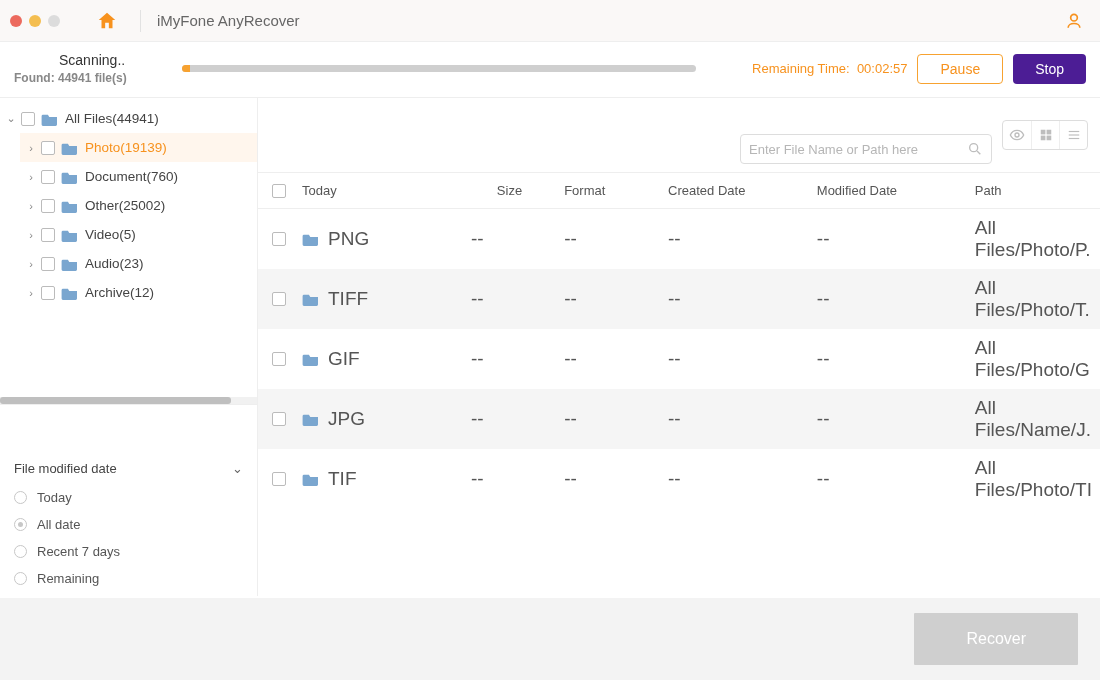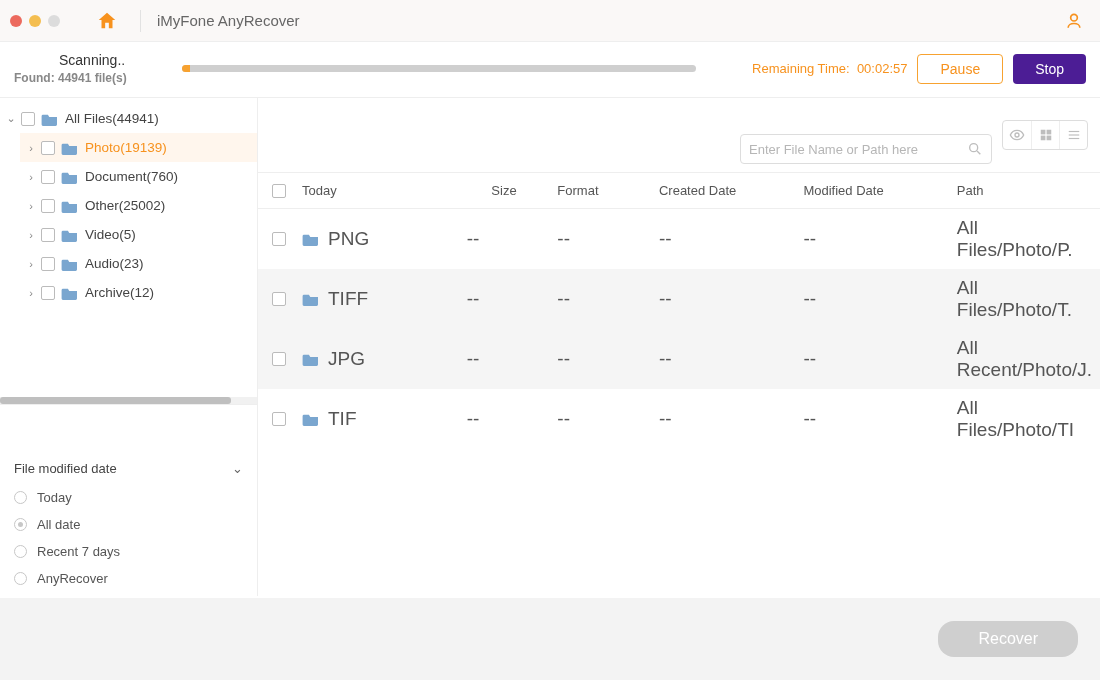--- a/index.html
+++ b/index.html
@@ -118,21 +118,21 @@
   .summary {
     border-top:1px solid #eee; text-align:center; padding:10px 0; font-size:13px; color:#666;
     position:absolute; bottom:0; left:258px; right:0; background:#fff;
   }
   
   .footer {
     position:absolute; left:0; right:0; bottom:0; height:82px; background:#f3f3f3;
     display:flex; align-items:center; justify-content:flex-end; padding:0 22px;
   }
   .btn-recover {
-    background:#cfcfcf; color:#fff; border:none; height:36px; padding:0 40px; border-radius:16px;
+    background:#cfcfcf; color:#fff; border:none; height:52px; padding:0 52px; border-radius:1px;
     font-size:16px; cursor:default;
   }
   svg { display:block; }
 </style>
 </head>
 <body>
 
 <div class="titlebar">
   <div class="traffic">
     <div class="dot red"></div>
@@ -263,21 +263,21 @@
       <div class="radio-row">
         <span class="radio checked"></span>
         <span>All date</span>
       </div>
       <div class="radio-row">
         <span class="radio"></span>
         <span>Recent 7 days</span>
       </div>
       <div class="radio-row">
         <span class="radio"></span>
-        <span>AnyRecover</span>
+        <span>Remaining</span>
       </div>
     </div>
   </div>
 
   <div class="main">
     <div class="toolrow">
       <div class="searchbox">
         <input placeholder="Enter File Name or Path here" style="">
         <span>
           <svg width="16" height="16" viewBox="0 0 24 24">
@@ -360,39 +360,59 @@
                   </span>
                   <span>TIFF</span>
                 </div>
               </td>
               <td>--</td>
               <td>--</td>
               <td>--</td>
               <td>--</td>
               <td>All Files/Photo/T.</td>
             </tr>
+            <tr>
+              <td class="cell-cb">
+                <div class="cb"></div>
+              </td>
+              <td>
+                <div class="namecell">
+                  <span>
+                    <svg width="18" height="14" viewBox="0 0 24 20">
+                      <path fill="#7aa6cf" d="M2 4h7l2 3h11v11a2 2 0 0 1-2 2H2a2 2 0 0 1-2-2V6a2 2 0 0 1 2-2z"></path>
+                    </svg>
+                  </span>
+                  <span>GIF</span>
+                </div>
+              </td>
+              <td>--</td>
+              <td>--</td>
+              <td>--</td>
+              <td>--</td>
+              <td>All Files/Photo/G</td>
+            </tr>
             <tr class="alt">
               <td class="cell-cb">
                 <div class="cb"></div>
               </td>
               <td>
                 <div class="namecell">
                   <span>
                     <svg width="18" height="14" viewBox="0 0 24 20">
                       <path fill="#7aa6cf" d="M2 4h7l2 3h11v11a2 2 0 0 1-2 2H2a2 2 0 0 1-2-2V6a2 2 0 0 1 2-2z"></path>
                     </svg>
                   </span>
                   <span>JPG</span>
                 </div>
               </td>
               <td>--</td>
               <td>--</td>
               <td>--</td>
               <td>--</td>
-              <td>All Recent/Photo/J.</td>
+              <td>All Files/Name/J.</td>
             </tr>
             <tr>
               <td class="cell-cb">
                 <div class="cb"></div>
               </td>
               <td>
                 <div class="namecell">
                   <span>
                     <svg width="18" height="14" viewBox="0 0 24 20">
                       <path fill="#7aa6cf" d="M2 4h7l2 3h11v11a2 2 0 0 1-2 2H2a2 2 0 0 1-2-2V6a2 2 0 0 1 2-2z"></path>

